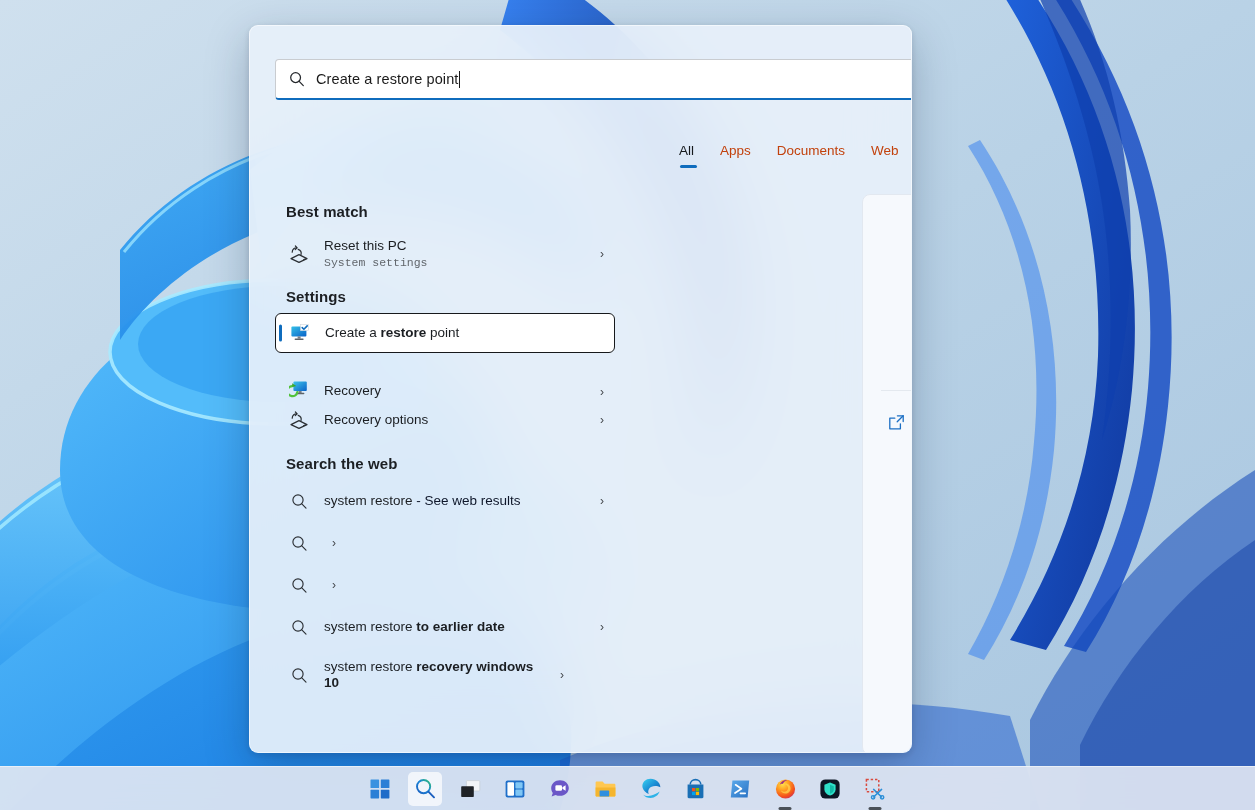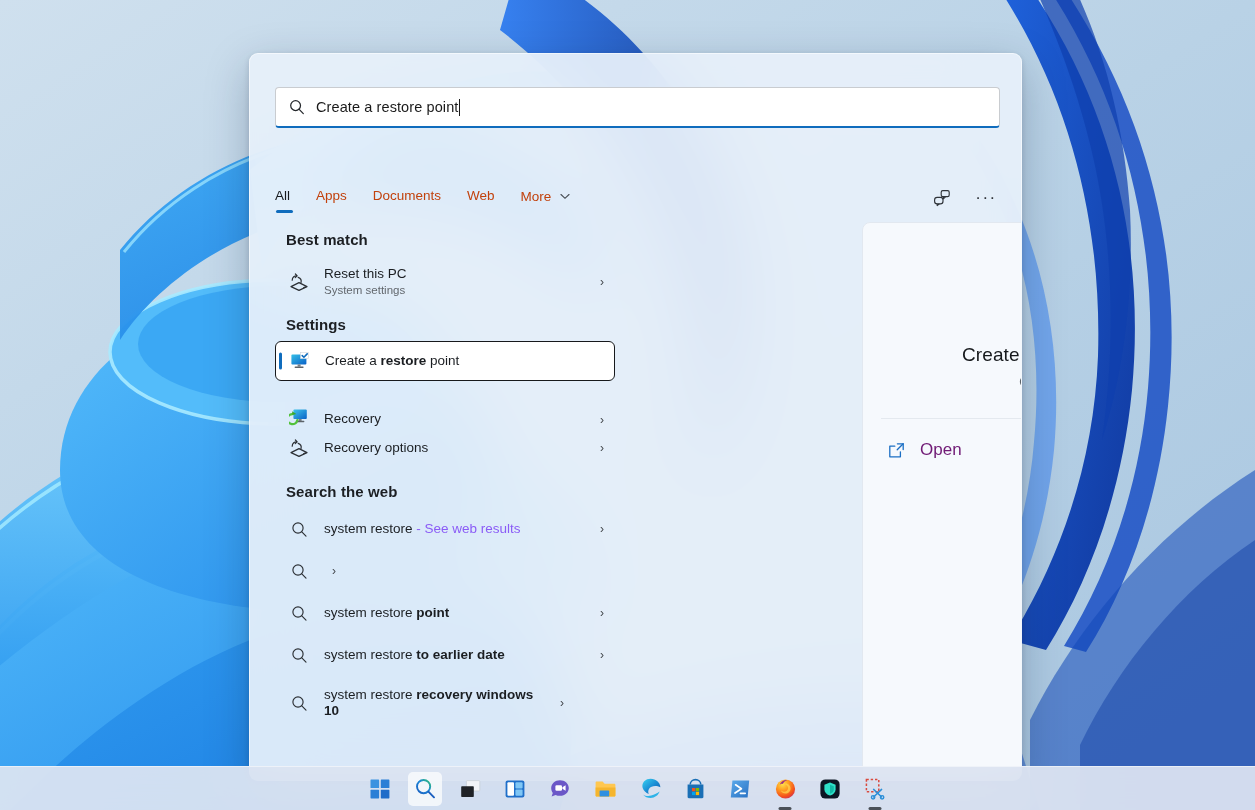--- a/index.html
+++ b/index.html
@@ -11,28 +11,27 @@
   }
 
   
   #wallpaper { position:absolute; inset:0; overflow:hidden; }
   #wallpaper svg { width:1255px; height:810px; display:block; }
 
   
   #search-panel {
     position:absolute;
     left:249px; top:25px;
-    width:773px; height:728px;
+    width:663px; height:728px;
     border-radius:9px;
     background:rgba(231,240,250,0.93);
     backdrop-filter:blur(34px);
     box-shadow:0 14px 44px rgba(10,30,60,0.26), 0 2px 7px rgba(10,30,60,0.14);
     border:1px solid rgba(255,255,255,0.55);
     overflow:hidden;
-    margin-top:28px;
   }
 
   
   #search-box-wrap { position:absolute; left:25px; top:33px; width:725px; height:41px; }
   #search-box {
     width:100%; height:100%;
     background:#ffffff;
     border:1px solid #c9ccd0;
     border-bottom:2px solid #0f6cbd;
     border-radius:4px;
@@ -43,22 +42,22 @@
   #search-text {
     font-size:14.5px; color:#1a1a1a; letter-spacing:0.1px; white-space:nowrap;
   }
   #caret {
     display:inline-block; width:1px; height:17px;
     background:#1a1a1a; margin-left:1px; vertical-align:-3px;
   }
 
   
   #tabstrip {
-    position:absolute; left:25px; top:130px; width:725px; height:38px;
-    display:flex; align-items:flex-start;
+    position:absolute; left:25px; top:113px; width:725px; height:38px;
+    display:flex; align-items:flex-start;justify-content:flex-end;
   }
   .tab {
     position:relative; font-size:13.5px; color:#c2410c;
     padding:4px 0 0 0; margin-right:26px; cursor:default; white-space:nowrap;
   }
   .tab.active { color:#16191c; font-weight:400; }
   .tab.active::after {
     content:""; position:absolute; left:1px; bottom:-10px;
     width:17px; height:3px; border-radius:2px; background:#0f6cbd;
   }
@@ -96,23 +95,23 @@
     padding:0 11px 0 12px; cursor:default;
   }
   .result-row.tall { height:51px; }
   .result-row.two-line { height:54px; }
   .result-row .ico {
     flex:0 0 auto; width:24px; display:flex; align-items:center; justify-content:center;
     margin-right:13px;
   }
   .result-row .labels { flex:1 1 auto; min-width:0; }
   .result-row .l1 { font-size:13.5px; color:#1b1e22; line-height:16px; }
-  .result-row .l2 { font-size:11.5px; color:#62676d; line-height:15px; margin-top:1px; }
+  .result-row .l2 { font-size:11.5px; color:#62676d; line-height:15px; margin-top:1px;font-family:Liberation Mono, monospace; }
   .result-row .l1 b { font-weight:bold; }
-  .result-row .l1 .muted { color:#8b5cf6;text-align:right; }
+  .result-row .l1 .muted { color:#0f172a;text-align:right; }
   .result-row .chev-r { flex:0 0 auto; color:#44484d; font-size:12px; margin-left:8px; }
 
   .result-row.selected {
     background:#ffffff;
     border:1.6px solid #17191c;
     border-radius:6px;
     height:40px;
     padding-left:12px;
   }
   .result-row.selected .accent {
@@ -390,23 +389,20 @@
       <span class="chev-r">›</span>
     </div>
 
     <div class="result-row">
       <span class="ico">
         <svg width="17" height="17" viewBox="0 0 17 17">
           <circle cx="7" cy="7" r="5.1" fill="none" stroke="#2b2f34" stroke-width="1.15"></circle>
           <line x1="10.8" y1="10.9" x2="15" y2="15.2" stroke="#2b2f34" stroke-width="1.15" stroke-linecap="round"></line>
         </svg>
       </span>
-      <span class="labels">
-        <div class="l1"><span>system restore </span><b>point</b></div>
-      </span>
       <span class="chev-r">›</span>
     </div>
 
     <div class="result-row">
       <span class="ico">
         <svg width="17" height="17" viewBox="0 0 17 17">
           <circle cx="7" cy="7" r="5.1" fill="none" stroke="#2b2f34" stroke-width="1.15"></circle>
           <line x1="10.8" y1="10.9" x2="15" y2="15.2" stroke="#2b2f34" stroke-width="1.15" stroke-linecap="round"></line>
         </svg>
       </span>

